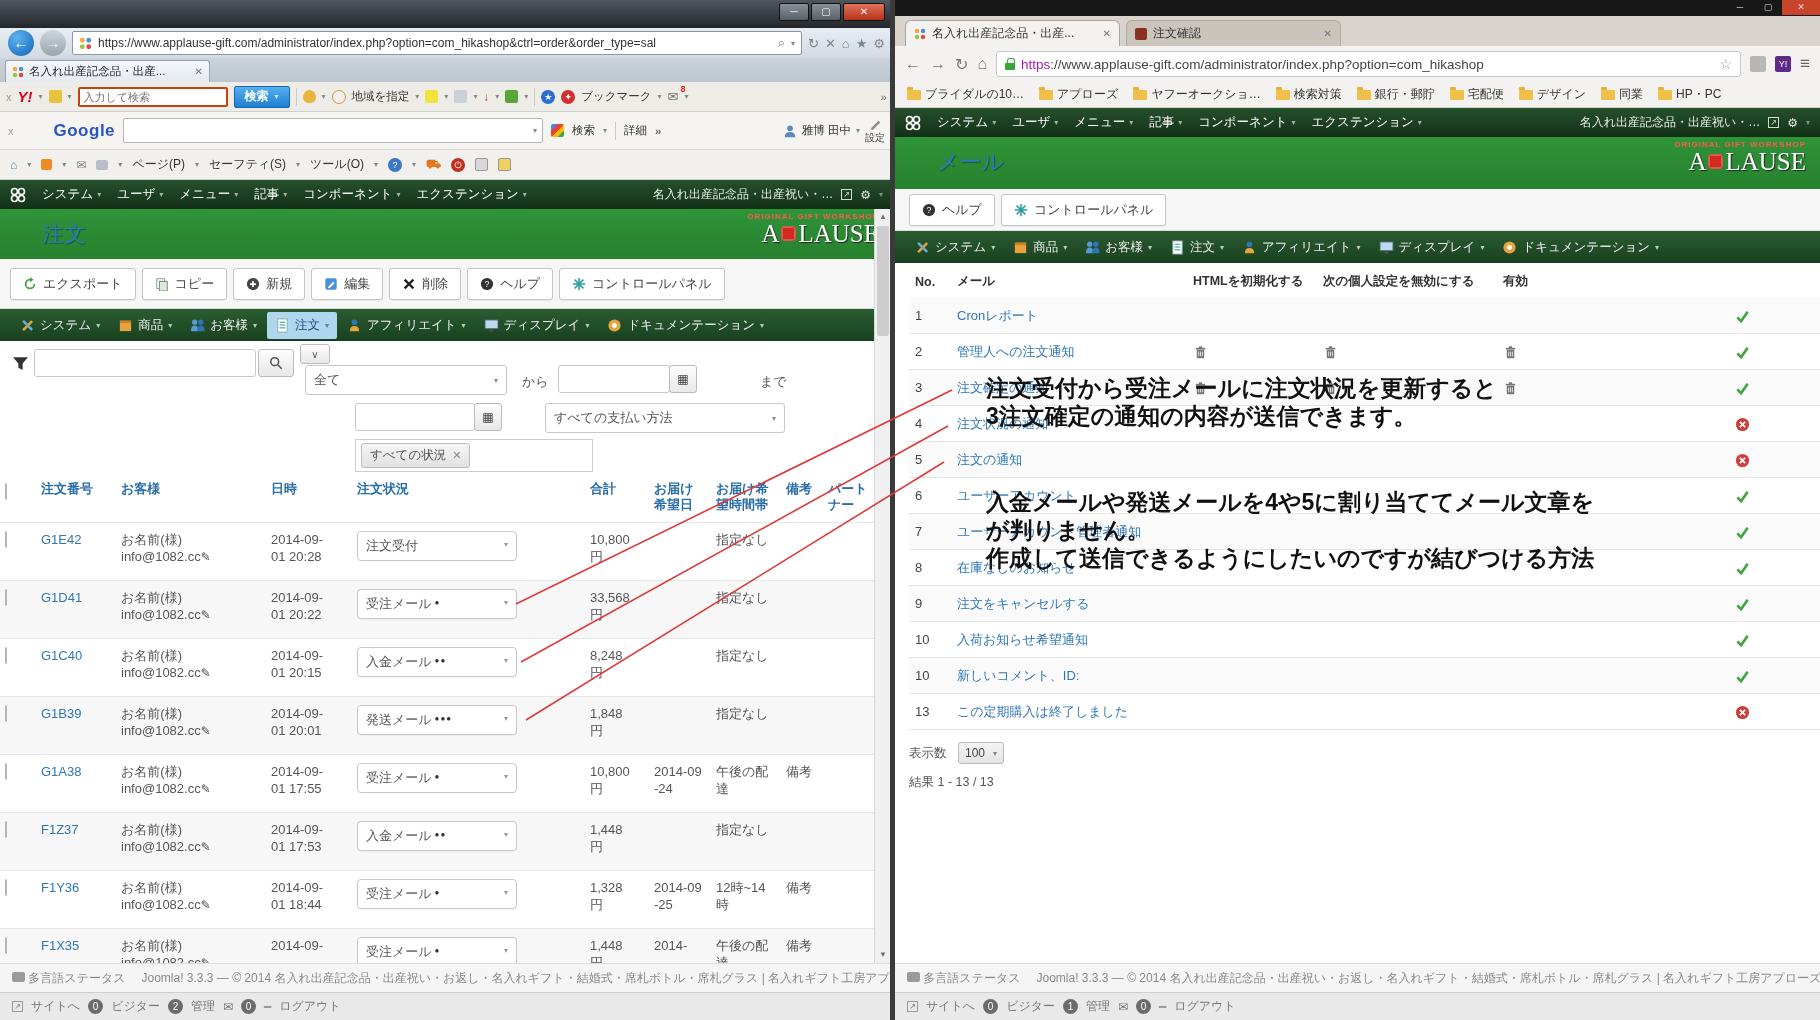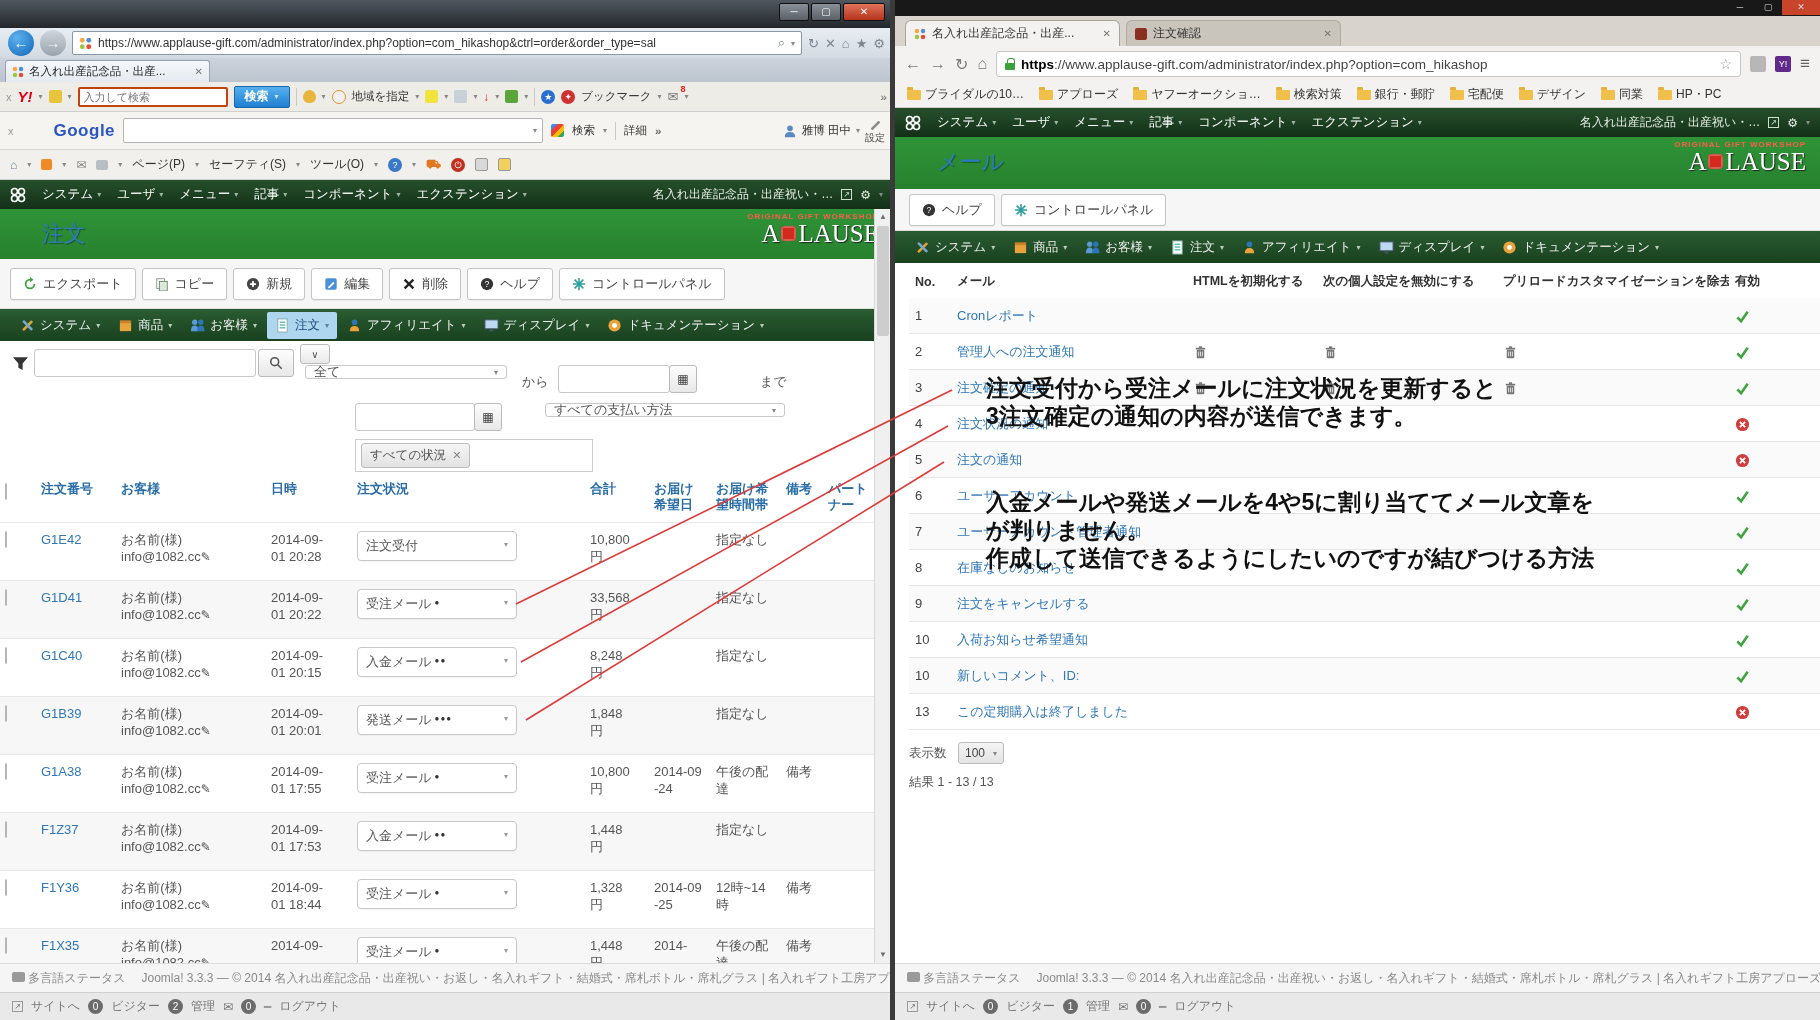--- a/index.html
+++ b/index.html
@@ -69,21 +69,21 @@
   .hk-item { display:flex; align-items:center; gap:5px; color:#efefef; font-size:12.5px; padding:5px 8px; border-radius:2px; }
   .hk-item.active { background:#aed6ef; color:#1c4a7a; }
   .hk-item svg { width:15px; height:15px; }
   .hk-item .caret { color:#b9ccb9; }
   .hk-item.active .caret { color:#5b82a5; }
 
   
   .filter-area { position:relative; height:134px; background:#fff; }
   .f-input { position:absolute; height:28px; border:1px solid #c8c8c8; border-radius:3px; background:#fff; }
   .f-btn { position:absolute; height:28px; background:linear-gradient(#fdfdfd,#e8e8e8); border:1px solid #bbb; border-radius:3px; display:flex; align-items:center; justify-content:center; }
-  .f-select { position:absolute; height:14px; border:1px solid #c8c8c8; border-radius:3px; background:#fff; display:flex; align-items:center; padding:0 8px; font-size:13px; color:#555; }
+  .f-select { position:absolute; height:30px; border:1px solid #c8c8c8; border-radius:3px; background:#fff; display:flex; align-items:center; padding:0 8px; font-size:13px; color:#555; }
   .f-select .caret { margin-left:auto; }
   .f-label { position:absolute; font-size:13px; color:#555; }
   .tagbox { position:absolute; border:1px solid #ccc; background:#fff; display:flex; align-items:center; padding:3px 5px; }
   .tag { background:linear-gradient(#f5f5f5,#e2e2e2); border:1px solid #bbb; border-radius:3px; font-size:12.5px; color:#555; padding:3px 8px; display:flex; gap:6px; align-items:center; }
   .tag .x { color:#888; font-size:11px; font-weight:bold; }
 
   
   .orow { display:grid; grid-template-columns:36px 80px 150px 86px 233px 64px 62px 70px 42px 50px; align-items:start; }
   .orow.body { min-height:58px; border-top:1px solid #e8e8e8; }
   .orow.body:nth-child(odd) { background:#f7f7f7; }
@@ -125,21 +125,21 @@
   .chr-strip .cbtn { width:28px; height:15px; color:#ddd; font-size:9px; text-align:center; line-height:15px; }
   .chr-strip .cbtn.close { background:#c8452c; width:38px; }
   .chr-tabs { height:30px; background:#d8d4cd; display:flex; align-items:flex-end; padding-left:10px; }
   .ctab { width:215px; height:26px; border-radius:6px 6px 0 0; display:flex; align-items:center; gap:6px; padding:0 8px; font-size:12px; color:#333; }
   .ctab.active { background:#f3f2f0; border:1px solid #a9a49b; border-bottom:none; }
   .ctab.inactive { background:#c9c4bc; border:1px solid #b0aaa0; border-bottom:none; margin-left:6px; }
   .chr-nav { height:36px; background:#f3f2f0; display:flex; align-items:center; gap:9px; padding:0 10px; color:#7a7a7a; }
   .chr-nav .nic { font-size:16px; }
   .omnibox { flex:1; height:26px; background:#fff; border:1px solid #c8c8c8; border-radius:3px; display:flex; align-items:center; padding:0 8px; gap:6px; overflow:hidden; }
   .omni-url { font-size:13.5px; white-space:nowrap; overflow:hidden; flex:1; color:#444; }
-  .omni-url .scheme { color:#000000; font-weight:bold;margin-top:16px; }
+  .omni-url .scheme { color:#a21caf; font-weight:normal;margin-top:16px; }
   .lock { position:relative; width:10px; height:12px; }
   .lock:before { content:""; position:absolute; top:0; left:2px; width:6px; height:6px; border:1.5px solid #3ba23b; border-bottom:none; border-radius:3px 3px 0 0; }
   .lock:after { content:""; position:absolute; bottom:0; left:0; width:10px; height:7px; background:#3ba23b; border-radius:1px; }
   .chr-bm { height:26px; background:#f3f2f0; border-bottom:1px solid #d2cfc9; display:flex; gap:15px; align-items:center; padding:0 12px; font-size:12px; color:#333; white-space:nowrap; overflow:hidden; }
   .folder { display:inline-block; width:14px; height:10px; background:#f0c04a; border-radius:1px; position:relative; margin-right:4px; vertical-align:-1px; }
   .folder:before { content:""; position:absolute; top:-3px; left:0; width:6px; height:3px; background:#e4b23c; border-radius:1px 1px 0 0; }
   .bm-item { display:flex; align-items:center; }
 
   
   .overlay { position:absolute; inset:0; z-index:60; pointer-events:none; }
@@ -949,21 +949,20 @@
           <span class="caret">▾</span>
         </span>
       </div>
 
     <div class="mail-wrap">
         <div class="mrow">
           <div class="mcell hdr">No.</div>
           <div class="mcell hdr">メール</div>
           <div class="mcell hdr">HTMLを初期化する</div>
           <div class="mcell hdr">次の個人設定を無効にする</div>
-          <div class="mcell hdr">プリロードカスタマイゼーションを除去</div>
           <div class="mcell hdr">有効</div>
         </div>
         <div class="mrow body">
           <div class="mcell">1</div>
           <div class="mcell"><a class="link">Cronレポート</a></div>
           <div class="mcell"></div>
           <div class="mcell"></div>
           <div class="mcell"></div>
           <div class="mcell"><svg viewBox="0 0 16 16" width="15" height="15">
               <path d="M2.5 9 L6.5 13 L13.5 3" stroke="#3fa33f" stroke-width="2.8" fill="none"></path>

